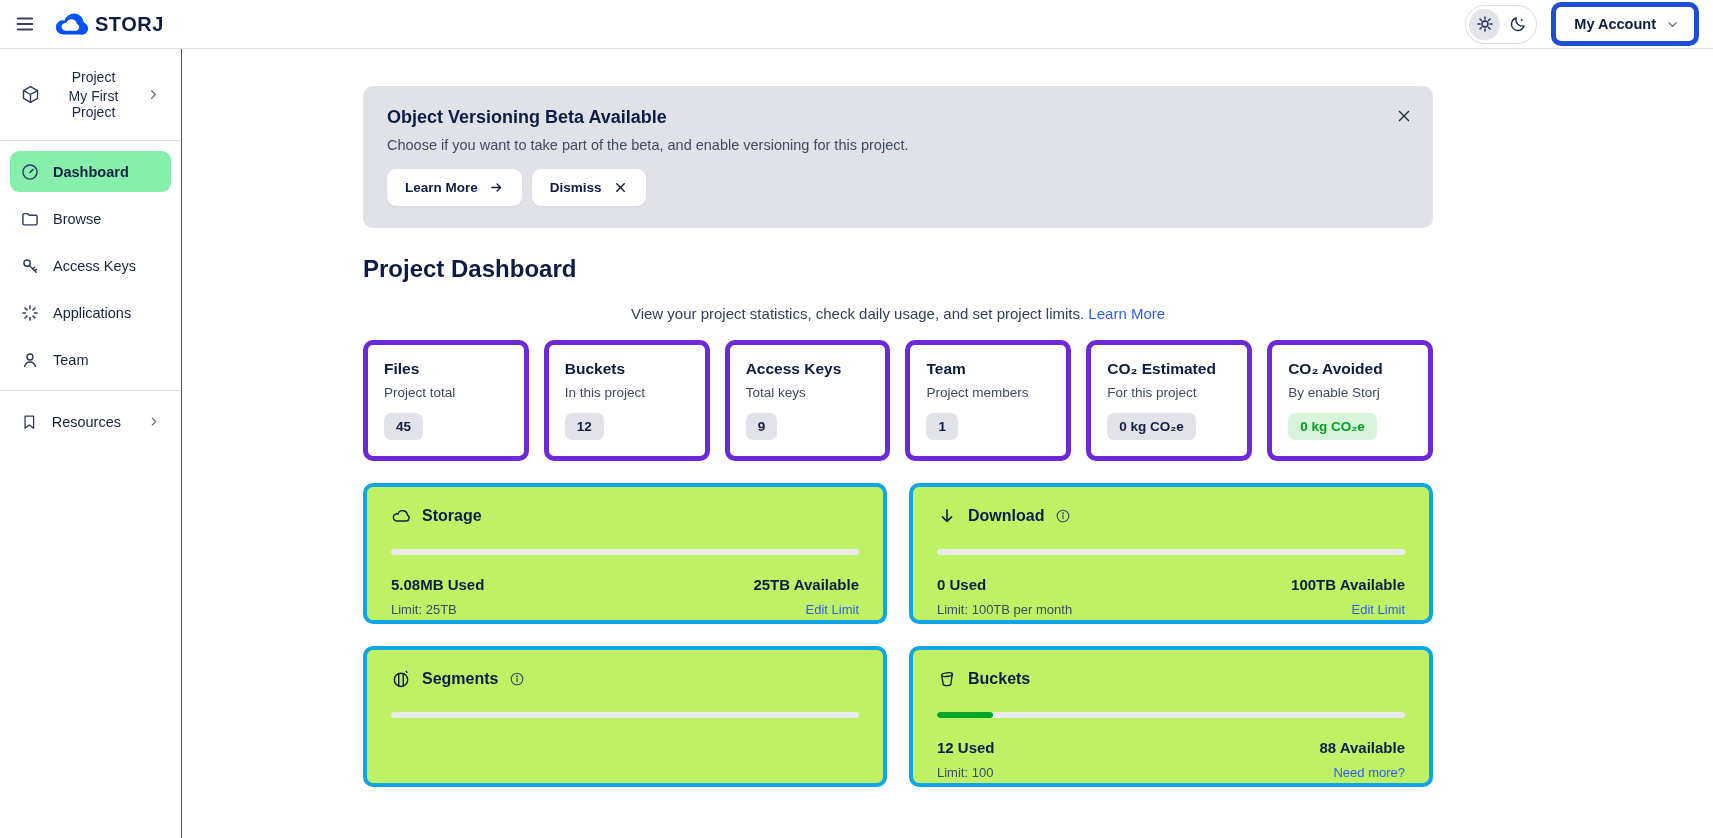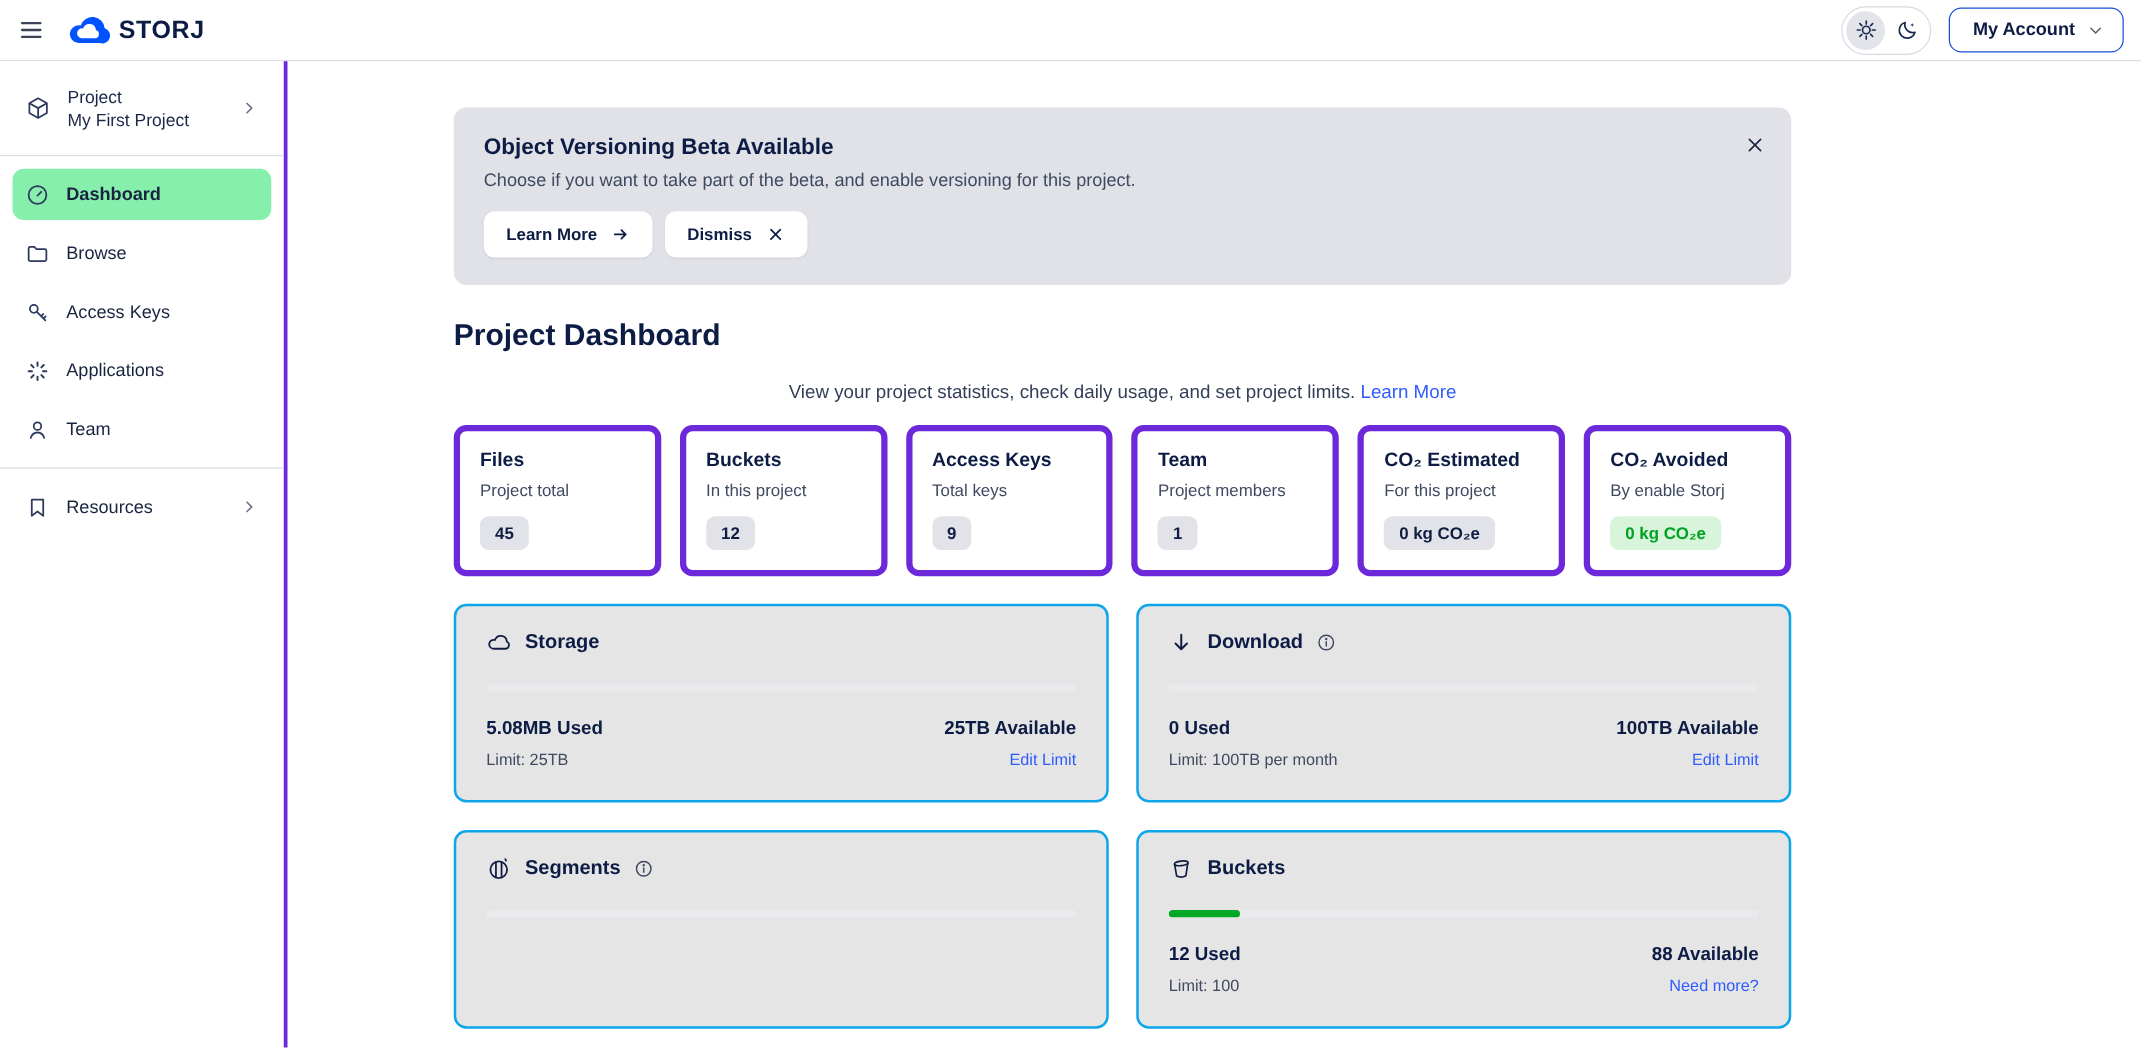--- a/index.html
+++ b/index.html
@@ -24,30 +24,30 @@
     display:flex; align-items:center; gap:2px; border:1px solid #d9dbe2;
     border-radius:20px; padding:3px; background:#fff;
   }
   .theme-btn {
     width:31px; height:31px; border-radius:50%; display:flex; align-items:center;
     justify-content:center; color:#1b2a55; cursor:pointer; background:transparent;
   }
   .theme-btn.active { background:#e3e4ea; }
   .account-btn {
     display:flex; align-items:center; gap:9px; background:#fff;
-    border:1px solid #1d4ed8; border-radius:10px; padding:9px 14px 9px 18px;
+    border:5px solid #1d4ed8; border-radius:10px; padding:9px 14px 9px 18px;
     font-size:14.5px; font-weight:700; color:#0c1c45; cursor:pointer;
     font-family: inherit;
   }
   .account-btn svg { color:#5a6275; }
 
   
   .sidebar {
-    position:fixed; top:49px; left:0; bottom:0; width:230px;
-    border-right:3px solid #6d28d9; background:#fff; padding:14px 10px 0 10px;
+    position:fixed; top:49px; left:0; bottom:0; width:182px;
+    border-right:1px solid #6d28d9; background:#fff; padding:14px 10px 0 10px;text-align:center;
   }
   .project-entry {
     display:flex; align-items:center; gap:13px; padding:6px 10px 10px 10px; cursor:pointer;
   }
   .project-entry .txt { flex:1; }
   .project-entry .l1 { font-size:14px; color:#1c2747; }
   .project-entry .l2 { font-size:14px; color:#1c2747; margin-top:3px; }
   .project-entry .chev { color:#6a7184; }
   .side-divider { height:1px; background:#dcdee4; margin:10px -10px; }
   .nav-item {
@@ -99,22 +99,22 @@
   .stat-card .sub { margin-top:7px; font-size:13.5px; color:#3f4960; }
   .stat-pill {
     display:inline-block; margin-top:13px; padding:6px 12px; border-radius:7px;
     background:#e1e3e9; font-size:13.5px; font-weight:700; color:#101d42;
   }
   .stat-pill.green { background:#d8f4db; color:#00a31f; }
 
   
   .usage-grid { margin-top:22px; display:grid; grid-template-columns:1fr 1fr; gap:22px; }
   .usage-card {
-    background:#e5e5e5; border:2px solid #0ea5e9; border-radius:10px;
-    padding:19px 24px 25px 24px;
+    background:#bef264; border:4px solid #0ea5e9; border-radius:10px;
+    padding:19px 24px 3px 24px;
   }
   .usage-head { display:flex; align-items:center; gap:11px; }
   .usage-head .icon { width:20px; height:20px; color:#101d42; }
   .usage-head h3 { font-size:16px; font-weight:700; color:#0c1c45; }
   .usage-head .info { width:16px; height:16px; color:#3c465e; cursor:pointer; }
   .progress-track {
     margin-top:23px; height:6px; border-radius:4px; background:#e9eaee; overflow:hidden;
   }
   .progress-fill { height:100%; border-radius:4px; background:#00a826; width:0; }
   .usage-values {

